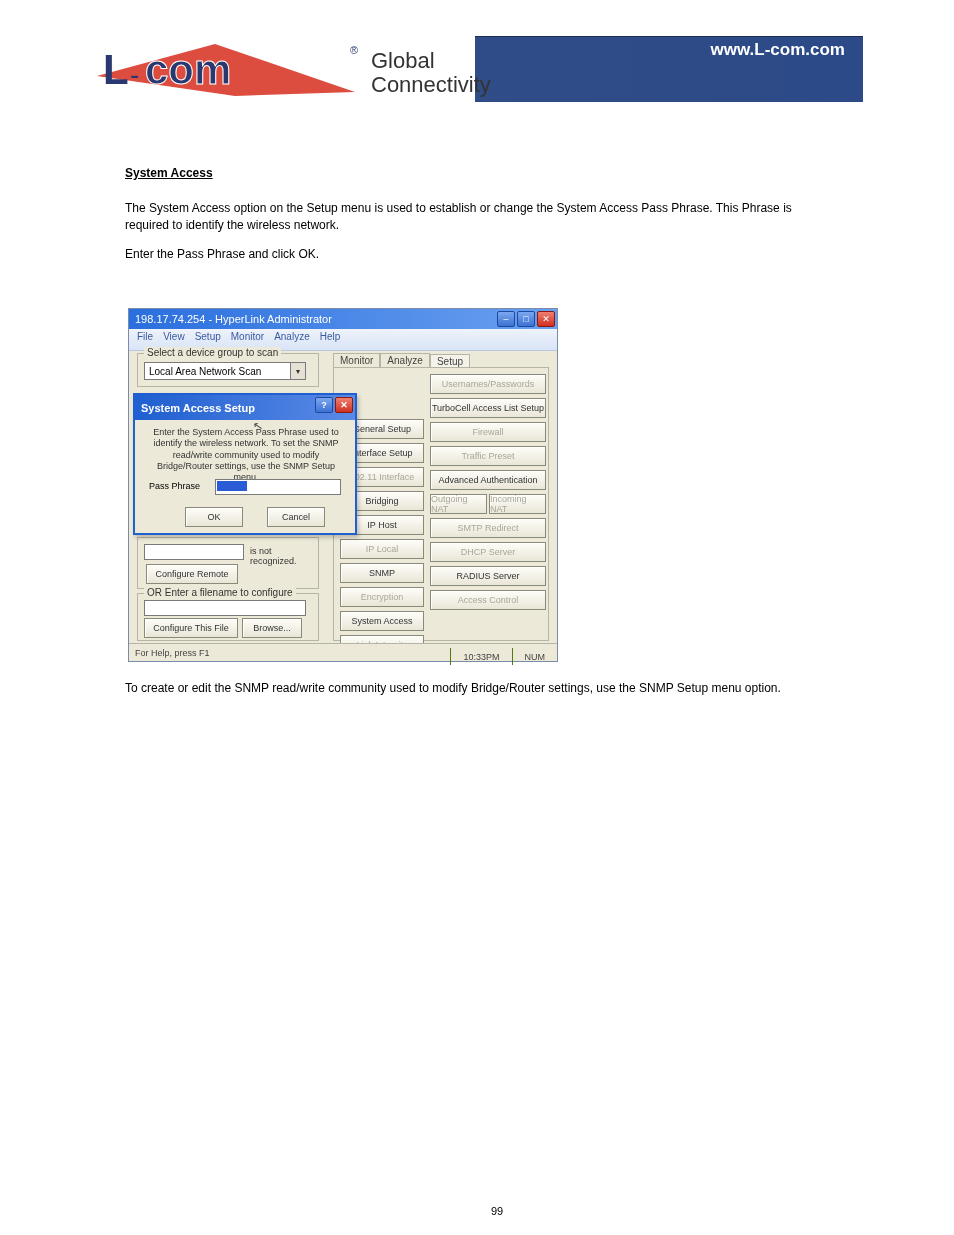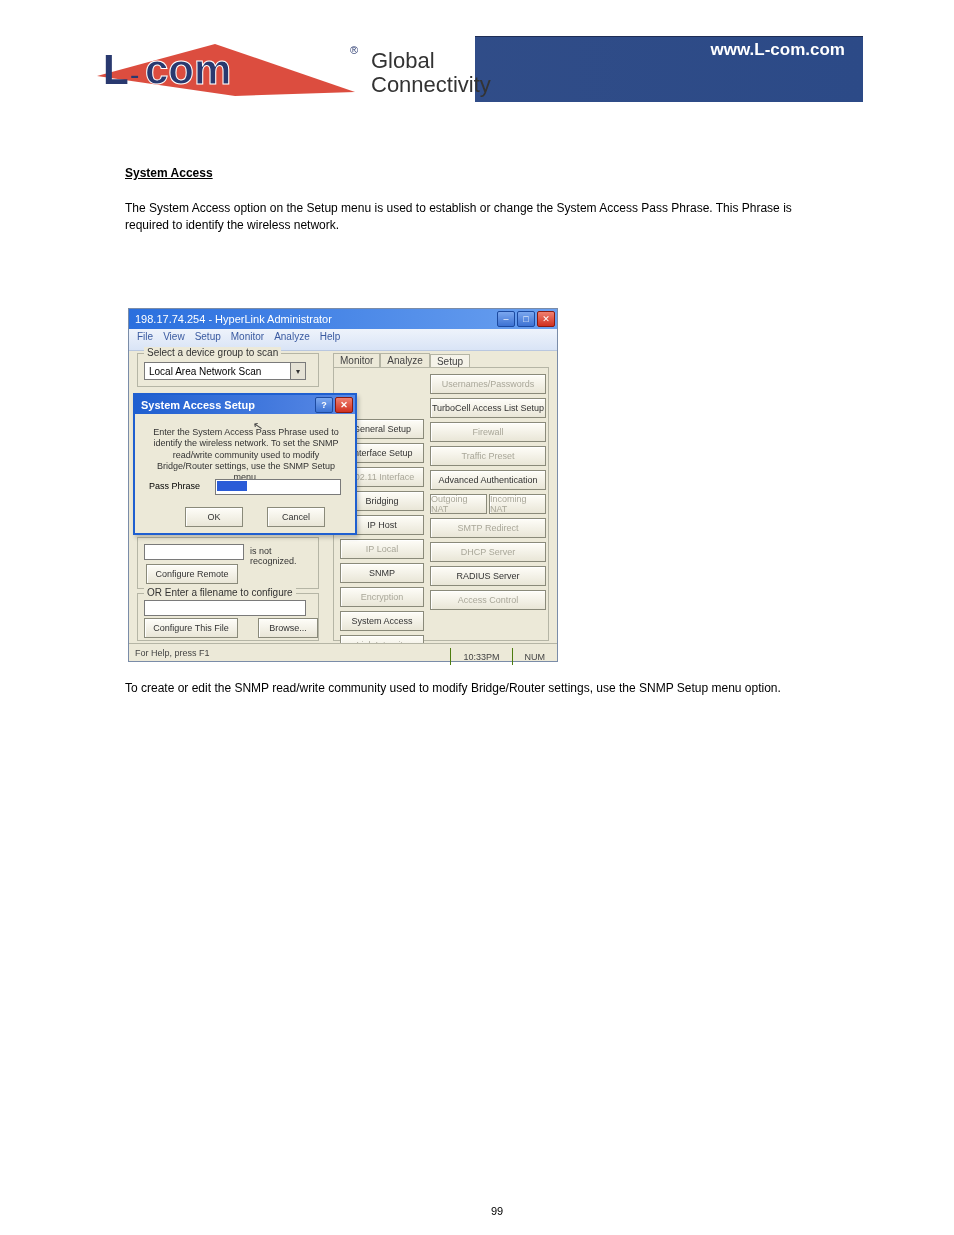--- a/index.html
+++ b/index.html
@@ -51,21 +51,21 @@
                        background:#e5e2d5; border-left:1px solid #7a7a7a;
                        display:flex; align-items:center; justify-content:center; font-size:8px; color:#333; }
 
   .warn-group { left:4px; top:188px; width:180px; height:50px; }
   .warn-field { position:absolute; left:6px; top:6px; width:98px; height:14px; background:#fff; border:1px solid #7a7a7a; }
   .warn-text { position:absolute; left:112px; top:8px; font-size:9px; color:#333; }
   .warn-btn  { position:absolute; left:8px; top:26px; }
 
   .file-group { left:4px; top:244px; width:180px; height:46px; }
   .file-field { position:absolute; left:6px; top:6px; width:160px; height:14px; background:#fff; border:1px solid #7a7a7a; }
-  .file-btns  { position:absolute; left:6px; top:24px; display:flex; gap:20px; }
+  .file-btns  { position:absolute; left:6px; top:24px; display:flex; gap:4px; }
 
   
   .tabstrip { position:absolute; left:200px; top:4px; right:4px; height:14px; font-size:10px; display:flex; align-items:flex-end; }
   .tab { padding:1px 6px; border:1px solid #b5b5a5; border-bottom:none; background:#ece9d8; margin-right:0px; color:#444; }
   .tab.active { background:#f5f3e9; position:relative; top:1px; }
   .tabpanel { position:absolute; left:200px; top:18px; right:4px; bottom:0;
               border:1px solid #b5b5a5; background:#ece9d8; }
 
   
   .btncol { position:absolute; top:6px; display:flex; flex-direction:column; gap:4px; }
@@ -84,21 +84,21 @@
   .statusbar { position:absolute; left:0; right:0; bottom:0; height:17px;
                border-top:1px solid #b5b5a5; background:#ece9d8; font-size:9px; color:#444;
                display:flex; align-items:center; }
   .statusbar .sleft { flex:1; padding-left:6px; }
   .statusbar .sbox { border-left:1px solid #4d7c0f; height:100%; display:flex; align-items:center;
                      padding:0 12px;margin-top:8px; }
 
   
   .popup { position:absolute; left:0; top:44px; width:220px; height:138px;
            border:2px solid #1f5fd0; background:#ece9d8; box-shadow:2px 3px 4px rgba(0,0,0,.2); z-index:5; }
-  .popup .ptitle { height:19px; background:linear-gradient(to right,#1f5fd0,#5a8ae6);
+  .popup .ptitle { height:25px; background:linear-gradient(to right,#1f5fd0,#5a8ae6);
                    color:#fff; font-size:11px; font-weight:bold; display:flex; align-items:center; padding-left:6px; position:relative; }
   .popup .ptitle .winbtns { position:absolute; right:2px; top:2px; display:flex; gap:2px; }
   .popup .pcursor { position:absolute; left:118px; top:24px; font-size:12px; color:#444; transform:rotate(-10deg); }
   .popup .pdesc { position:absolute; left:14px; top:32px; right:12px; font-size:9px; color:#333; line-height:1.25;text-align:center; }
   .popup .plabel { position:absolute; left:14px; top:86px; font-size:9px; }
   .popup .pfield { position:absolute; left:80px; top:84px; width:124px; height:14px; background:#fff; border:1px solid #7a7a7a; }
   .popup .pselected { position:absolute; left:82px; top:86px; width:30px; height:10px; background:#2a5bd7; }
   .popup .pbtns { position:absolute; left:50px; top:112px; display:flex; gap:24px; }
   .xpbtn.small { width:56px; }
 </style>
@@ -116,20 +116,21 @@
     <text x="35" y="48" font-family="Arial" font-size="28" fill="#29396f">-</text>
     <text x="50" y="48" font-family="Arial Black, Arial" font-size="42" font-weight="900" fill="#29396f" stroke="#fff" stroke-width="1">com</text>
     <text x="255" y="18" font-size="11" fill="#29396f">®</text>
   </svg>
   <div class="tag1">Global</div>
   <div class="tag2">Connectivity</div>
 </div>
 
 <div class="section-head">System Access</div>
 <div class="para1">The System Access option on the Setup menu is used to establish or change the System Access Pass Phrase. This Phrase is required to identify the wireless network.</div>
+<div class="para2">Enter the Pass Phrase and click OK.</div>
 <div class="para3">To create or edit the SNMP read/write community used to modify Bridge/Router settings, use the SNMP Setup menu option.</div>
 <div class="page-num">99</div>
 
 <div class="shot">
   <div class="titlebar">
     <span>198.17.74.254 - HyperLink Administrator</span>
     <div class="winbtns">
       <div class="winbtn">–</div>
       <div class="winbtn">□</div>
       <div class="winbtn close">✕</div>

